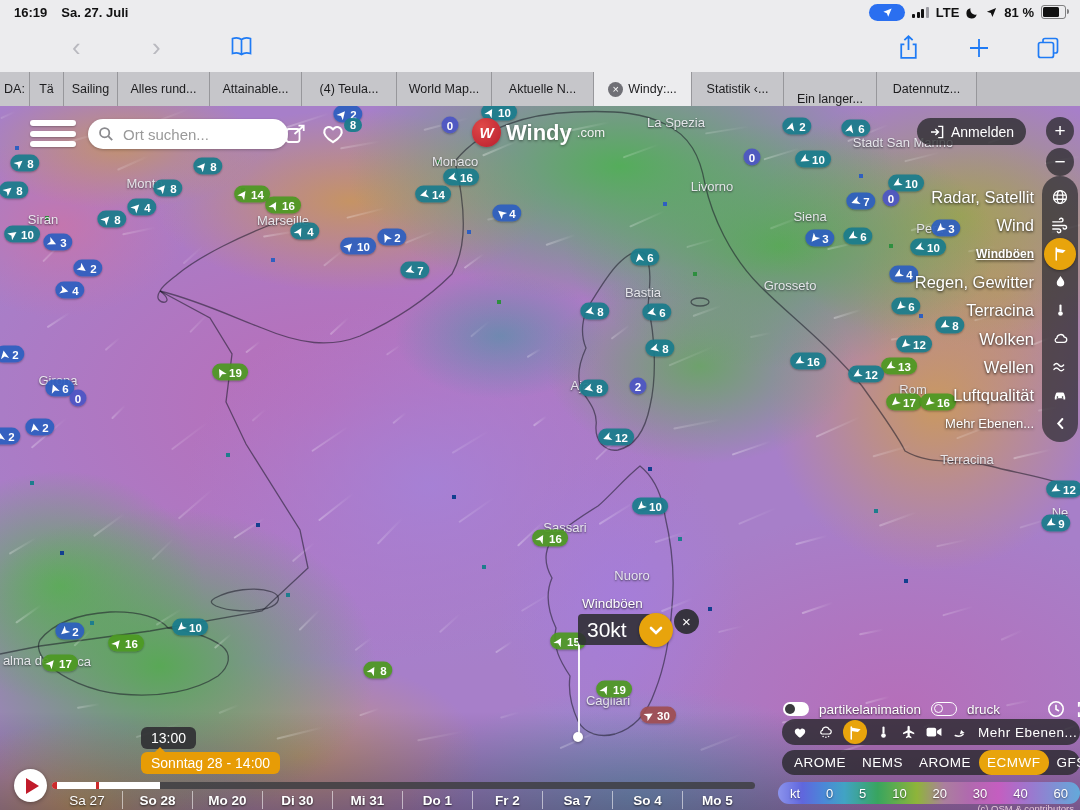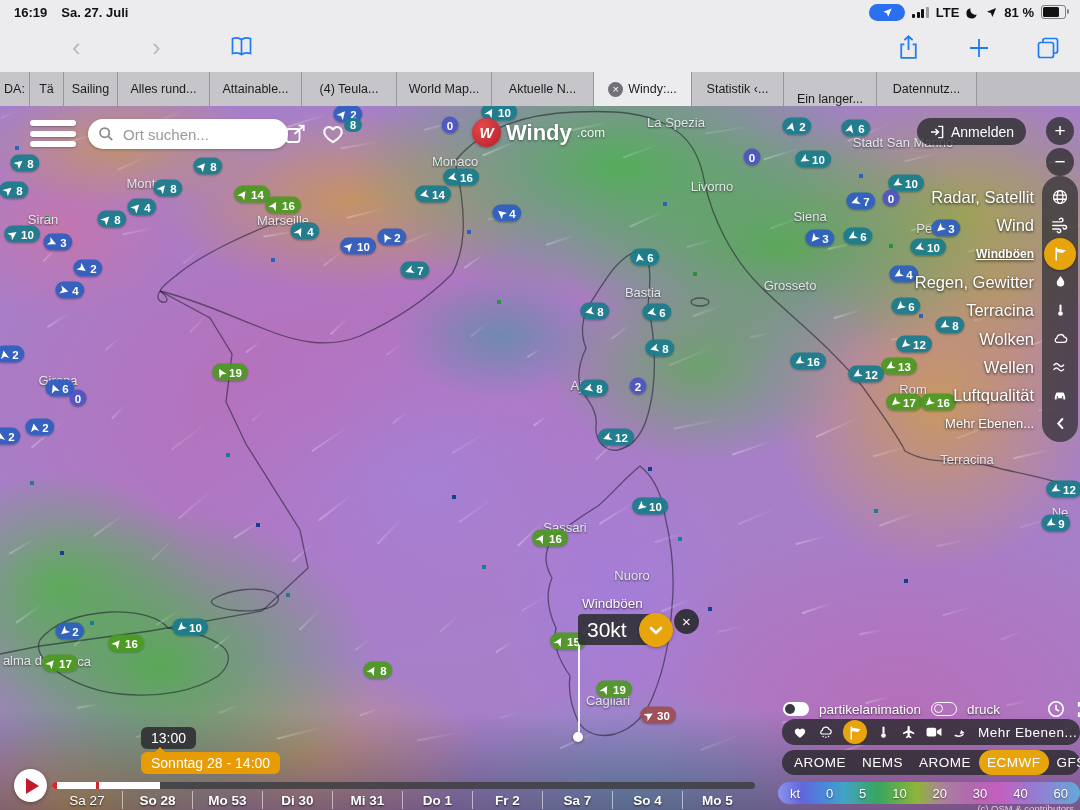--- a/index.html
+++ b/index.html
@@ -1160,21 +1160,21 @@
     <div id="time-tip">13:00</div>
     <div id="time-sel">Sonntag 28 - 14:00</div>
     <div id="track">
       <span class="done"></span>
       <span class="red-start"></span>
       <span class="red-tick"></span>
     </div>
     <div id="days">
         <div class="day">Sa 27</div>
         <div class="day">So 28</div>
-        <div class="day">Mo 53</div>
+        <div class="day">Mo 20</div>
         <div class="day">Di 30</div>
         <div class="day">Mi 31</div>
         <div class="day">Do 1</div>
         <div class="day">Fr 2</div>
         <div class="day">Sa 7</div>
         <div class="day">So 4</div>
         <div class="day">Mo 5</div>
       </div>
   </div>
 </div>

